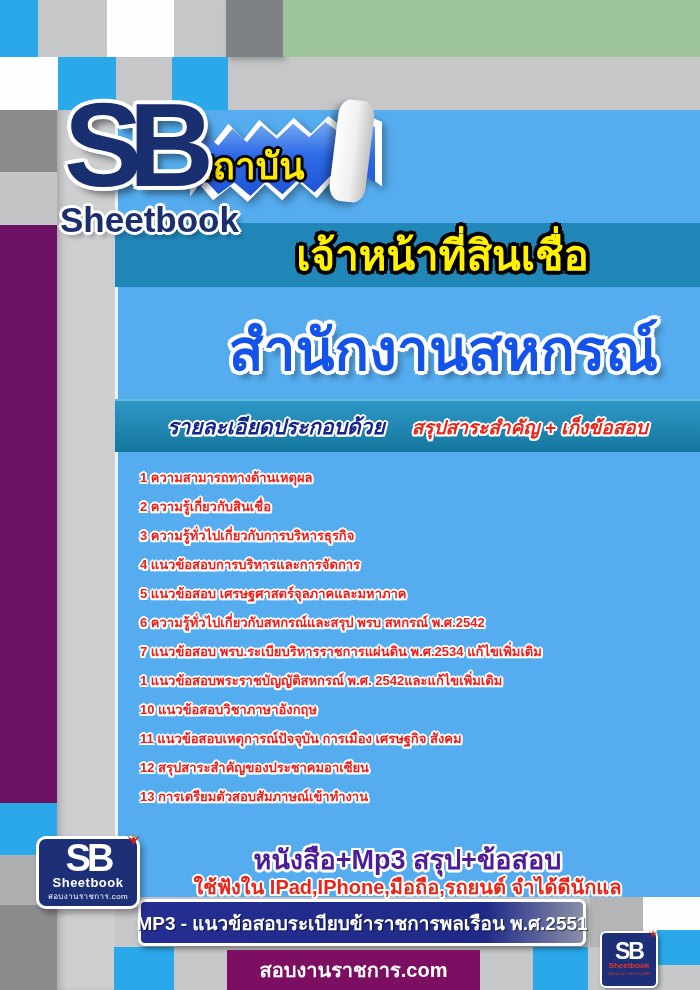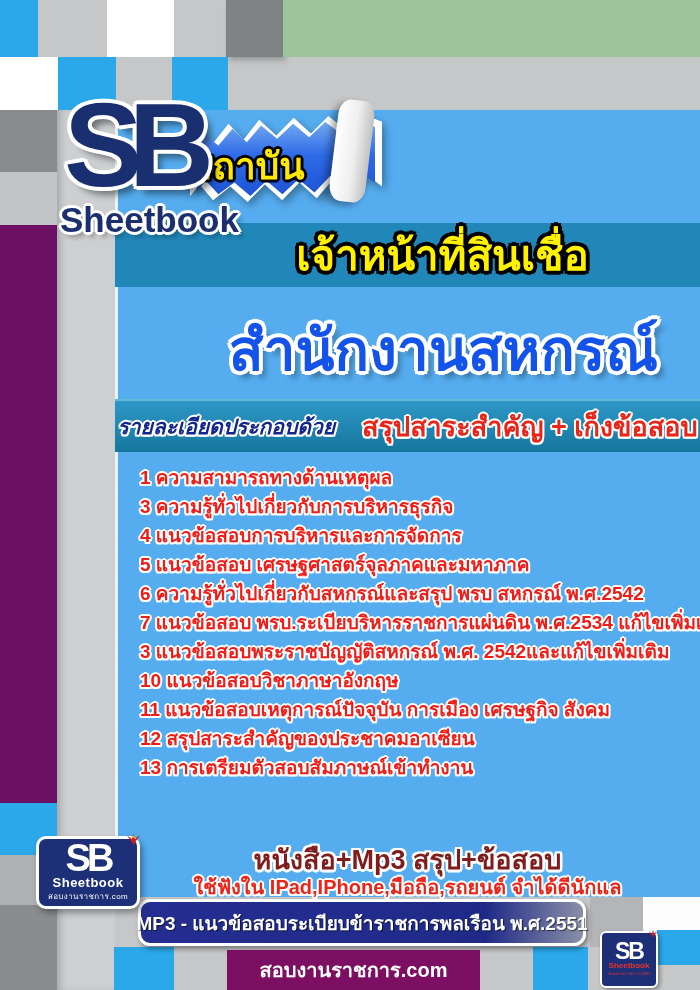--- a/index.html
+++ b/index.html
@@ -28,46 +28,46 @@
       3px 3px 0 #fff,-3px -3px 0 #fff,3px -3px 0 #fff,-3px 3px 0 #fff,
       6px 7px 6px rgba(0,0,0,.35); }
   .band-details { position:absolute; left:115px; top:399px; width:585px; height:53px;
     background:linear-gradient(180deg,#2E97C6 0%,#15779E 100%);
     border-top:2px solid #62B8D8;
     display:flex; align-items:center; justify-content:center; gap:27px; }
   .details-label { font-size:21px; font-weight:bold; font-style:italic; color:#13268B;
     white-space:nowrap;
     text-shadow:2px 0 0 #fff,-2px 0 0 #fff,0 2px 0 #fff,0 -2px 0 #fff,
       1.5px 1.5px 0 #fff,-1.5px -1.5px 0 #fff,1.5px -1.5px 0 #fff,-1.5px 1.5px 0 #fff; }
-  .details-highlight { font-size:27px; font-weight:bold; color:#E92519;
+  .details-highlight { font-size:19px; font-weight:bold; font-style:italic; color:#E92519;
     white-space:nowrap;
     text-shadow:2px 0 0 #fff,-2px 0 0 #fff,0 2px 0 #fff,0 -2px 0 #fff,
       1.5px 1.5px 0 #fff,-1.5px -1.5px 0 #fff,1.5px -1.5px 0 #fff,-1.5px 1.5px 0 #fff; }
 
   
   .topics { position:absolute; left:140px; top:463px; width:560px; }
-  .topic { font-size:19px; font-weight:bold; color:#EE1D18; white-space:nowrap;
+  .topic { font-size:13px; font-weight:bold; color:#EE1D18; white-space:nowrap;
     height:29px; line-height:29px;
     text-shadow:2px 0 0 #fff,-2px 0 0 #fff,0 2px 0 #fff,0 -2px 0 #fff,
       1.5px 1.5px 0 #fff,-1.5px -1.5px 0 #fff,1.5px -1.5px 0 #fff,-1.5px 1.5px 0 #fff; }
 
   
   .promo1 { position:absolute; left:115px; top:838px; width:585px; text-align:center;
-    font-size:27px; font-weight:bold; color:#7f1d1d; white-space:nowrap;
+    font-size:27px; font-weight:bold; color:#4c1d95; white-space:nowrap;
     text-shadow:2.5px 0 0 #fff,-2.5px 0 0 #fff,0 2.5px 0 #fff,0 -2.5px 0 #fff,
       2px 2px 0 #fff,-2px -2px 0 #fff,2px -2px 0 #fff,-2px 2px 0 #fff; }
   .promo2 { position:absolute; left:115px; top:871px; width:585px; text-align:center;
     font-size:20px; font-weight:bold; color:#E92519; white-space:nowrap;
     text-shadow:2px 0 0 #fff,-2px 0 0 #fff,0 2px 0 #fff,0 -2px 0 #fff,
       1.5px 1.5px 0 #fff,-1.5px -1.5px 0 #fff,1.5px -1.5px 0 #fff,-1.5px 1.5px 0 #fff; }
 
   
   .mp3-bar { position:absolute; left:138px; top:899px; width:448px; height:47px;
     background:linear-gradient(90deg,#252E91 0%,#1F2A88 78%,#8A8FA8 100%);
-    border:3px solid #fff; border-radius:12px; box-shadow:2px 3px 5px rgba(0,0,0,.4);
+    border:3px solid #fff; border-radius:7px; box-shadow:2px 3px 5px rgba(0,0,0,.4);
     display:flex; align-items:center; justify-content:center; }
   .mp3-text { font-size:19px; font-weight:bold; color:#fff; white-space:nowrap;
     text-shadow:1px 1px 1px rgba(0,0,0,.6); }
 
   
   .site-bar { position:absolute; left:227px; top:950px; width:253px; height:40px;
     background:#7D0F63; display:flex; align-items:center; justify-content:center; }
   .site-text { font-size:20px; font-weight:bold; color:#fff; white-space:nowrap; }
 
   
@@ -160,33 +160,34 @@
 
   <div class="band-details">
     <span class="details-label">รายละเอียดประกอบด้วย</span>
     <span class="details-highlight">สรุปสาระสำคัญ + เก็งข้อสอบ</span>
   </div>
 
   <div class="topics">
 
       <div class="topic">1 ความสามารถทางด้านเหตุผล</div>
 
+      <div class="topic">2 ความรู้เกี่ยวกับสินเชื่อ</div>
 
       <div class="topic">3 ความรู้ทั่วไปเกี่ยวกับการบริหารธุรกิจ</div>
 
       <div class="topic">4 แนวข้อสอบการบริหารและการจัดการ</div>
 
       <div class="topic">5 แนวข้อสอบ เศรษฐศาสตร์จุลภาคและมหาภาค</div>
 
       <div class="topic">6 ความรู้ทั่วไปเกี่ยวกับสหกรณ์และสรุป พรบ สหกรณ์ พ.ศ.2542</div>
 
       <div class="topic">7 แนวข้อสอบ พรบ.ระเบียบริหารราชการแผ่นดิน พ.ศ.2534 แก้ไขเพิ่มเติม</div>
 
 
-      <div class="topic">3 แนวข้อสอบพระราชบัญญัติสหกรณ์ พ.ศ. 2542และแก้ไขเพิ่มเติม</div>
+      <div class="topic">1 แนวข้อสอบพระราชบัญญัติสหกรณ์ พ.ศ. 2542และแก้ไขเพิ่มเติม</div>
 
       <div class="topic">10 แนวข้อสอบวิชาภาษาอังกฤษ</div>
 
       <div class="topic">11 แนวข้อสอบเหตุการณ์ปัจจุบัน การเมือง เศรษฐกิจ สังคม</div>
 
       <div class="topic">12 สรุปสาระสำคัญของประชาคมอาเซียน</div>
 
       <div class="topic">13 การเตรียมตัวสอบสัมภาษณ์เข้าทำงาน</div>
     </div>
 

